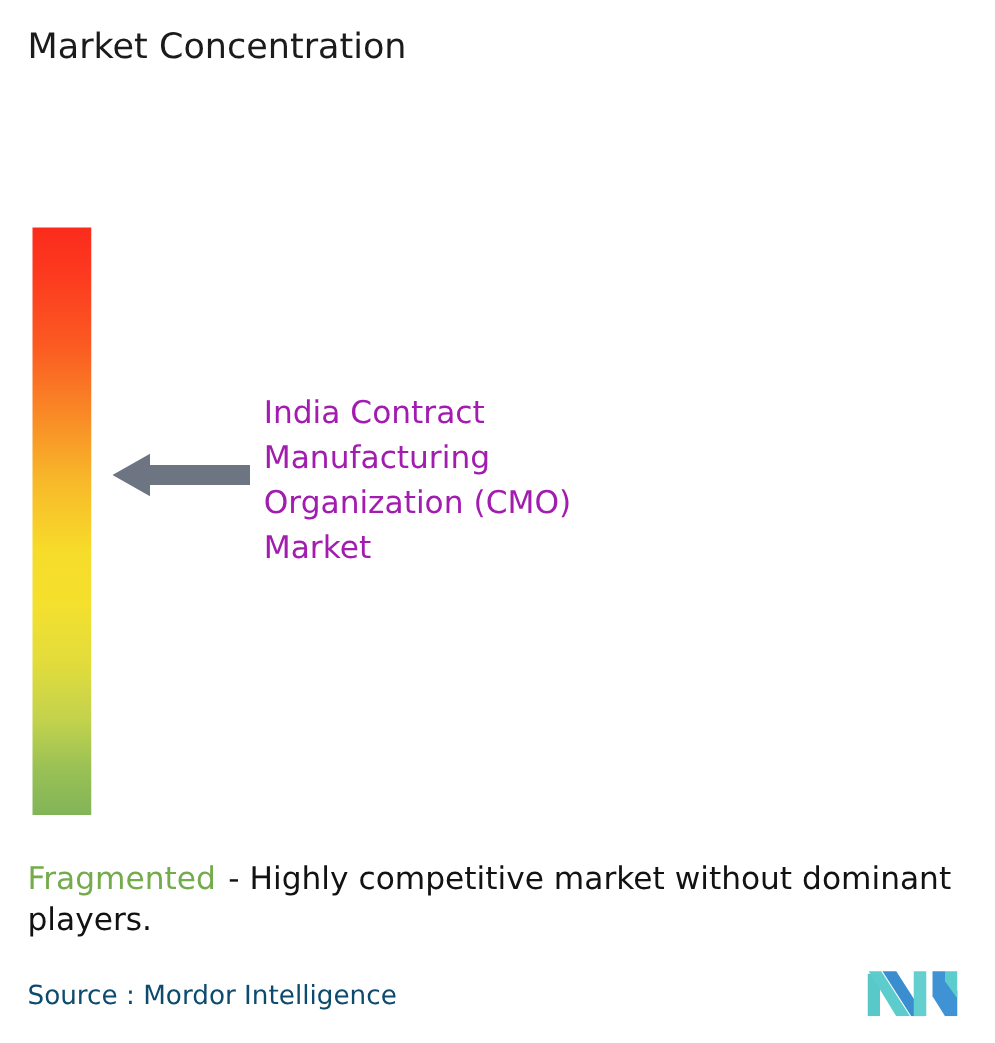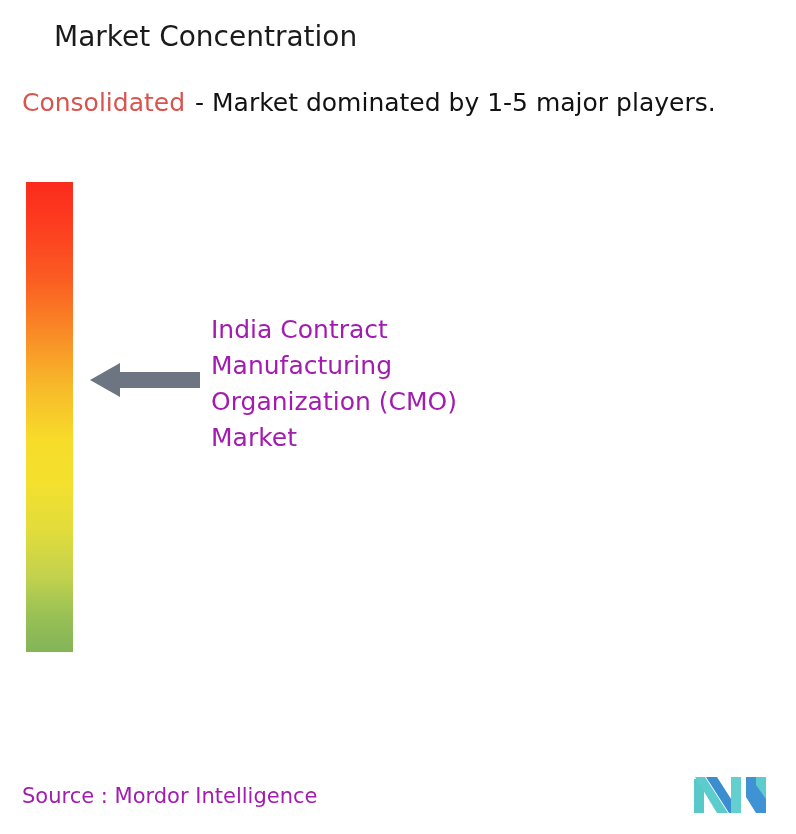--- a/index.html
+++ b/index.html
@@ -27,21 +27,20 @@
   .page-title {
     position: absolute;
     left: 22px;
     top: 20px;
     font-size: 28px;
     line-height: 34px;
     font-weight: 400;
     color: #1b1b1b;
     letter-spacing: 0px;
     white-space: nowrap;
-    margin-left: 32px;
   }
 
   
   .desc-top {
     position: absolute;
     left: 22px;
     top: 86px;
     width: 756px;
     font-size: 25px;
     line-height: 33px;
@@ -112,54 +111,54 @@
     color: #74ac4b;
   }
 
   
   .source-line {
     position: absolute;
     left: 22px;
     top: 783px;
     font-size: 21px;
     line-height: 26px;
-    color: #a21caf;
+    color: #0c4a6e;
     white-space: nowrap;
   }
 
   
   .brand-logo {
     position: absolute;
     left: 694px;
     top: 769px;
     width: 72px;
     height: 44px;
   }
 </style>
 </head>
 <body>
 
 <div id="page-root">
 
   <div class="page-title">Market Concentration</div>
 
-  <div class="desc-top">
-    <span class="term-consolidated">Consolidated</span><span class="desc-sep"></span><span>- Market dominated by 1-5 major players.</span>
-  </div>
 
   <div class="gradient-bar"></div>
 
   <div class="arrow-pointer">
     <svg width="110" height="38" viewBox="0 0 110 38" xmlns="http://www.w3.org/2000/svg">
       <polygon points="0,19 30,2 30,11 110,11 110,27 30,27 30,36" fill="#6e7582"></polygon>
     </svg>
   </div>
 
   <div class="callout-label">India Contract Manufacturing Organization (CMO) Market</div>
 
+  <div class="desc-bottom">
+    <span class="term-fragmented">Fragmented</span><span class="desc-sep"></span><span>- Highly competitive market without dominant players.</span>
+  </div>
 
   <div class="source-line">Source :  Mordor Intelligence</div>
 
   <div class="brand-logo">
     <svg width="72" height="44" viewBox="0 0 72 44" xmlns="http://www.w3.org/2000/svg">
 
       <polygon points="0,10 10,10 10,44 0,44" fill="#58c8c8"></polygon>
 
       <polygon points="1,8 11,8 34,44 23,44" fill="#5ccccc"></polygon>
 

